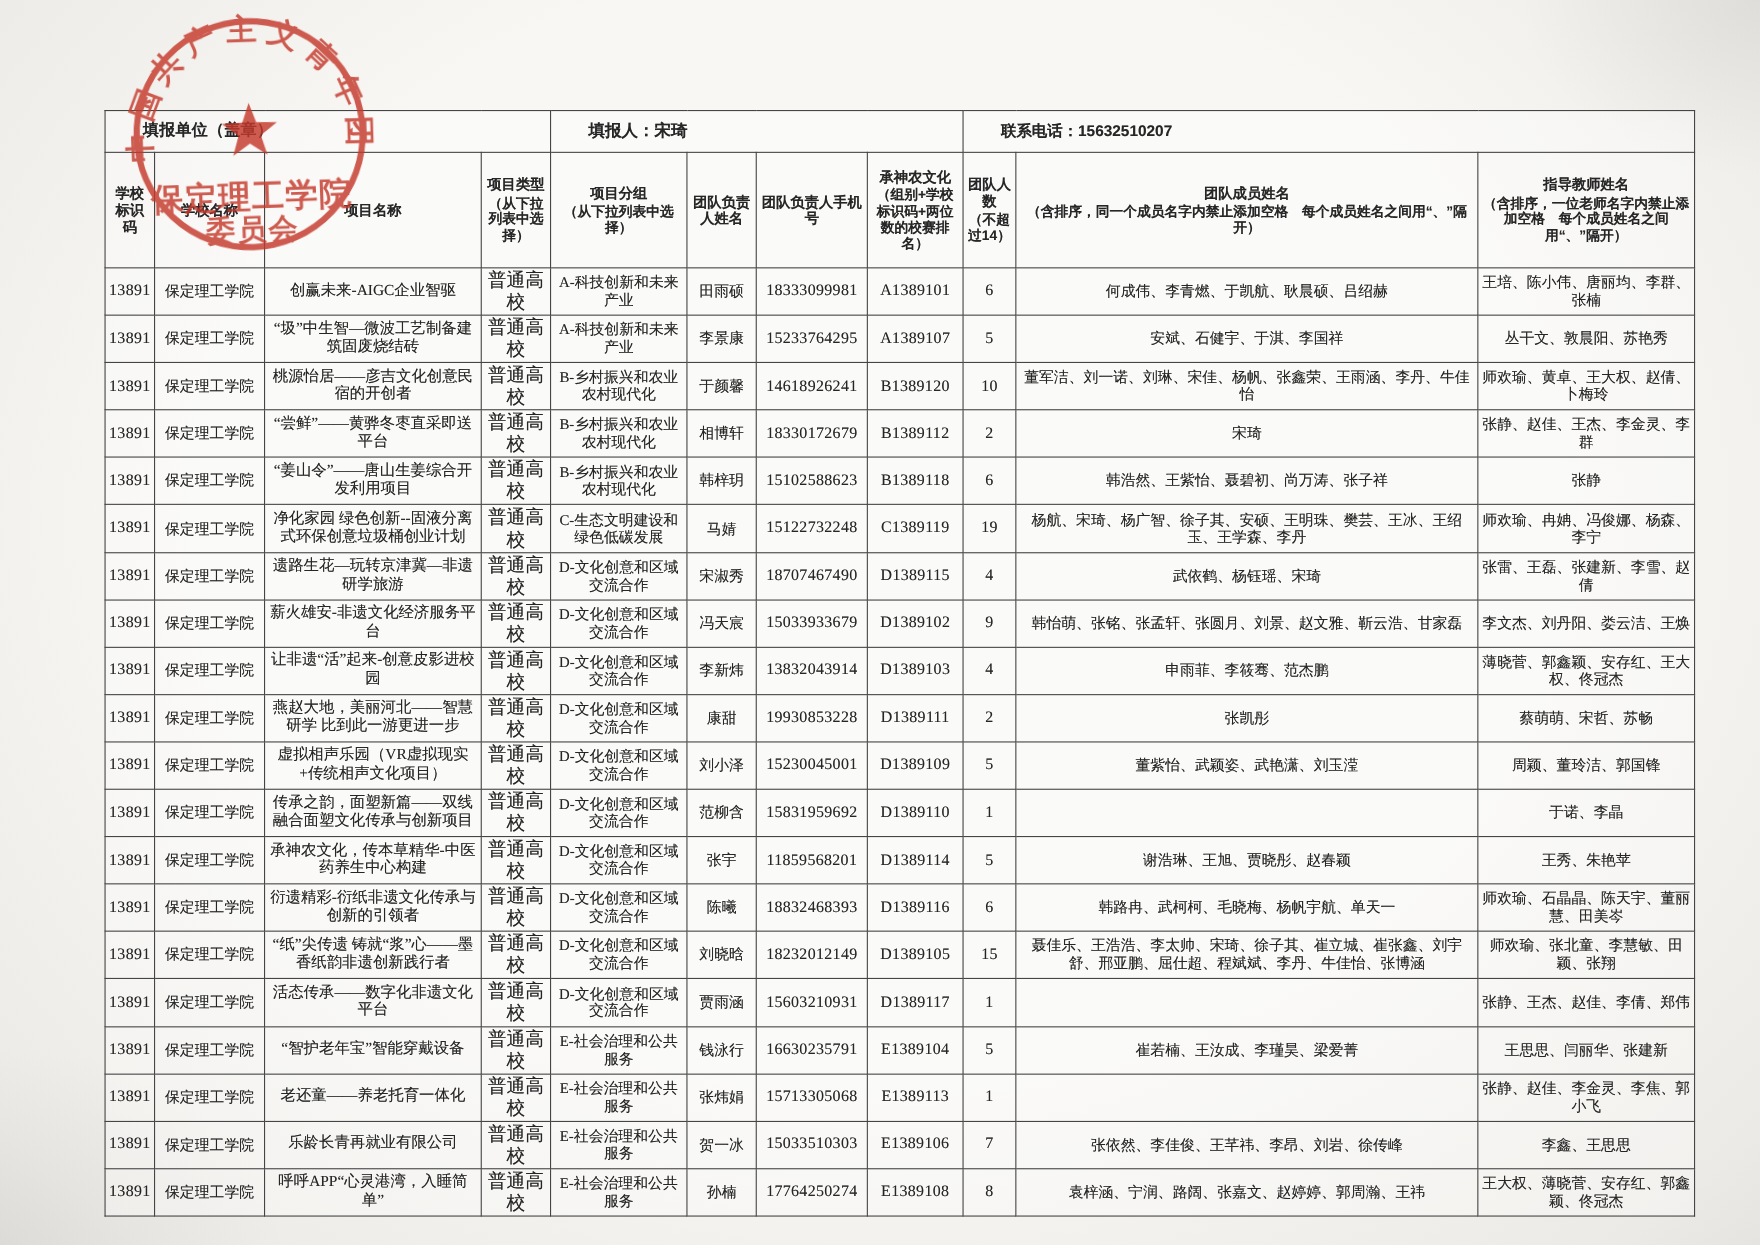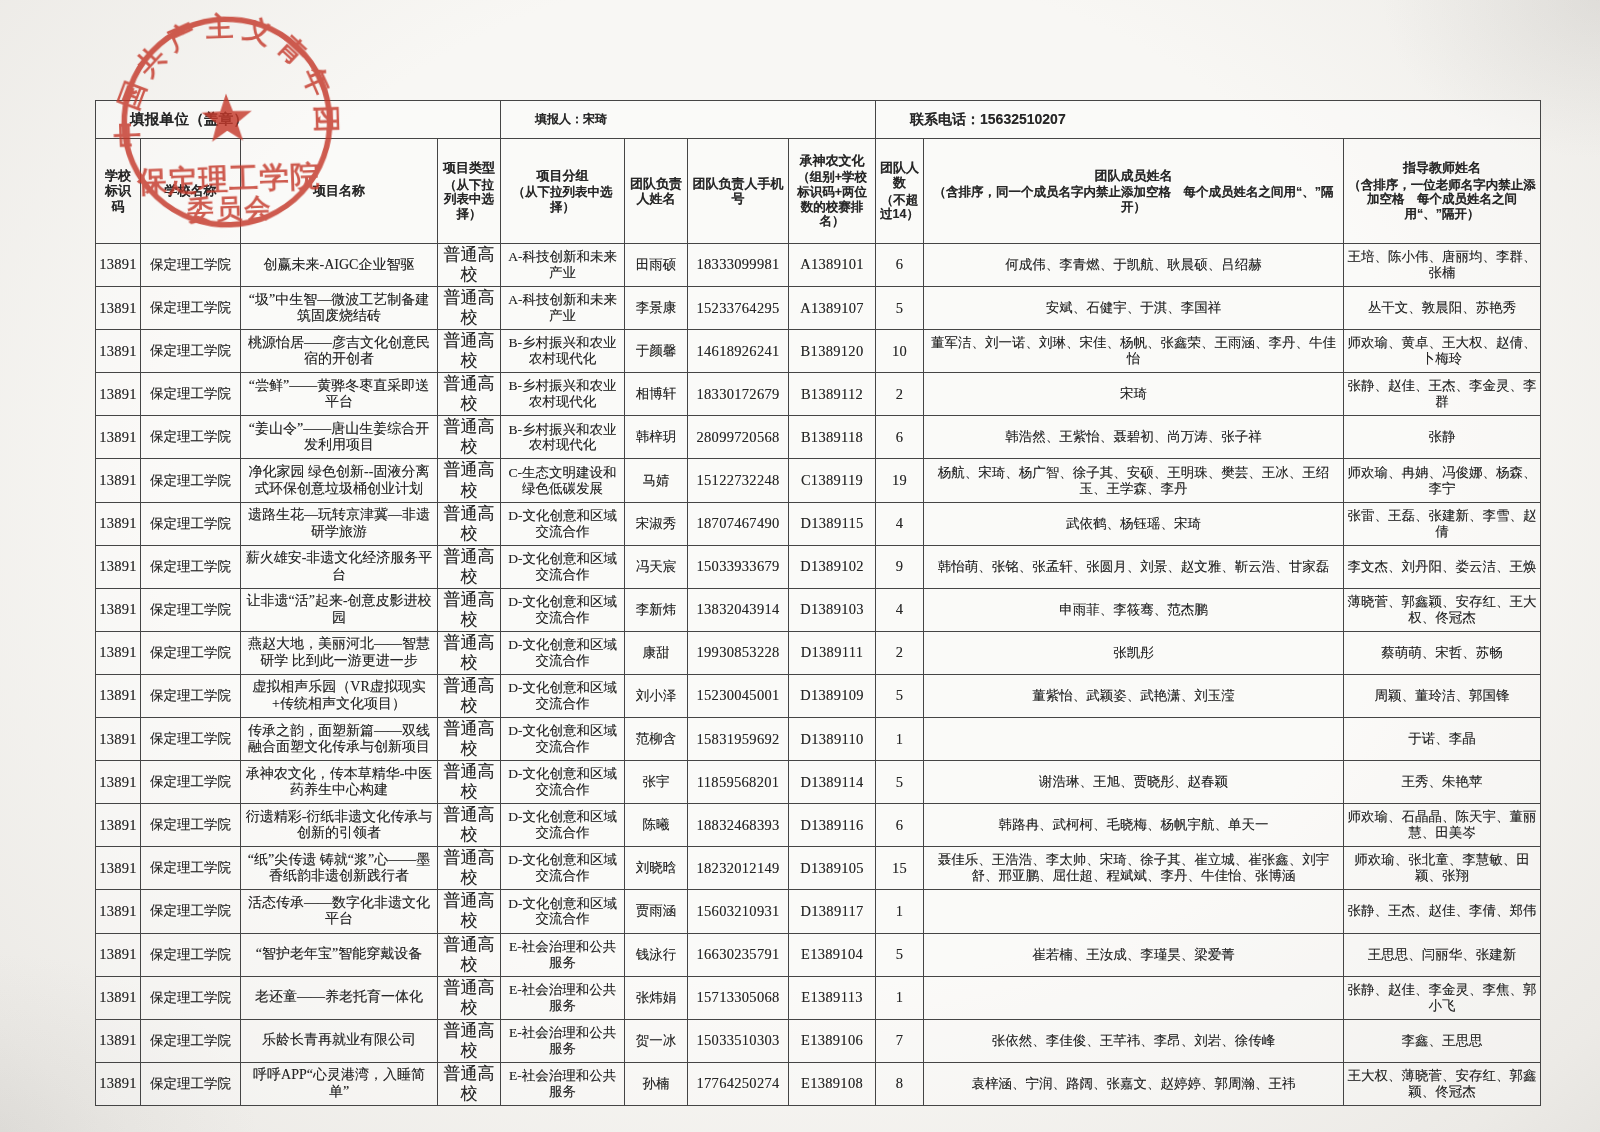--- a/index.html
+++ b/index.html
@@ -18,21 +18,21 @@
   td,th{
     border:1.5px solid #454545;
     padding:1px 3px;
     text-align:center;vertical-align:middle;
     font-size:13.5px;line-height:1.18;
     word-break:break-all;
     text-shadow:0 0 0.6px rgba(40,40,40,0.45);
   }
   tr.info-row td{
     height:32px;text-align:left;padding-left:34px;
-    font-weight:bold;font-size:12px;
+    font-weight:bold;font-size:15px;
     font-family:"Liberation Sans", sans-serif;
   }
   tr.header-row th{
     height:100px;font-weight:bold;font-size:13px;
     font-family:"Liberation Sans", sans-serif;
     padding:2px 3px;
   }
   tr.header-row .h-sub{font-size:12.5px;margin-top:2px;}
   tbody tr{height:38px;}
   tbody td:nth-child(1),
@@ -180,21 +180,21 @@
             <td>宋琦</td>
             <td>张静、赵佳、王杰、李金灵、李群</td>
           </tr>
           <tr>
             <td>13891</td>
             <td>保定理工学院</td>
             <td>“姜山令”——唐山生姜综合开发利用项目</td>
             <td>普通高校</td>
             <td>B-乡村振兴和农业农村现代化</td>
             <td>韩梓玥</td>
-            <td>28099720568</td>
+            <td>15102588623</td>
             <td>B1389118</td>
             <td>6</td>
             <td>韩浩然、王紫怡、聂碧初、尚万涛、张子祥</td>
             <td>张静</td>
           </tr>
           <tr>
             <td>13891</td>
             <td>保定理工学院</td>
             <td>净化家园 绿色创新--固液分离式环保创意垃圾桶创业计划</td>
             <td>普通高校</td>

